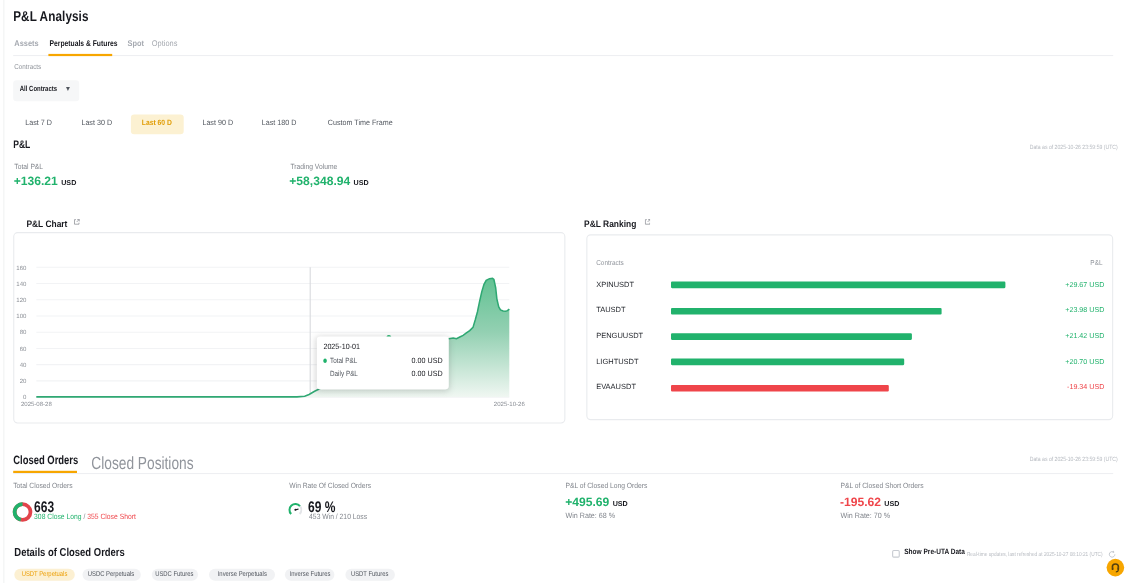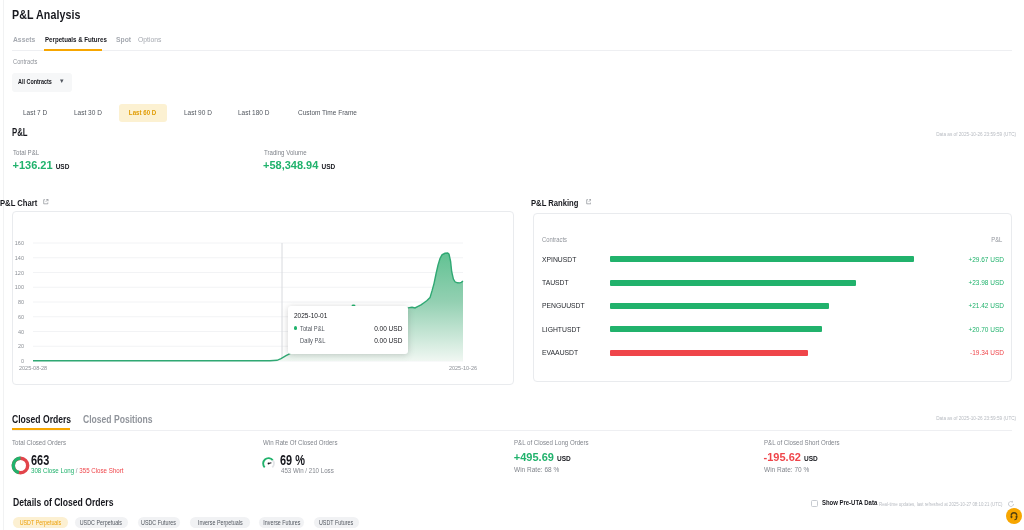--- a/index.html
+++ b/index.html
@@ -48,21 +48,21 @@
 
 
 .card { border:1px solid #e9ebee; border-radius:4px; background:#fff; }
 
 
 .rk-label { font-size:6.8px; color:#25282e; }
 .rk-val { font-size:6.5px; }
 
 
 #coTabs span.a { font-size:11px; font-weight:bold; color:#17181e; }
-#coTabs span.b { font-size:11px; font-weight:bold; color:#90949b; }
+#coTabs span.b { font-size:16px; font-weight:normal; color:#90949b; }
 
 
 .chip { position:absolute; top:517px; height:11px; border-radius:5.5px; background:#f1f2f4; color:#51565e; font-size:6.3px; line-height:11px; text-align:center; }
 .chip.on { background:#fcf0d2; color:#ec9f06; }
 </style>
 </head>
 <body>
 
 <div class="abs" style="left:3px;top:0;width:1px;height:530px;background:#f1f2f3;"></div>
 <div class="abs" id="title"><span class="cx82">P&amp;L Analysis</span></div>
@@ -94,21 +94,21 @@
   </div>
 
 <div class="abs" id="hPnl"><span class="cx78">P&amp;L</span></div>
 <div class="abs" id="dataasof1"><span class="cx85 ra">Data as of 2025-10-26 23:59:59 (UTC)</span></div>
 
 <div class="abs statlabel" style="left:12.5px;top:148.5px;"><span class="cx90">Total P&amp;L</span></div>
 <div class="abs" style="left:12.5px;top:159.5px;font-size:11px;line-height:11px;"><span class="bignum green">+136.21</span> <span class="usd">USD</span></div>
 <div class="abs statlabel" style="left:264px;top:148.5px;"><span class="cx90">Trading Volume</span></div>
 <div class="abs" style="left:263px;top:159.5px;font-size:11px;line-height:11px;"><span class="bignum green">+58,348.94</span> <span class="usd">USD</span></div>
 
-<div class="abs secHead" style="left:0;top:196.5px;"><span class="cx90">P&amp;L Chart</span><span class="extlink"><svg width="5.5" height="5.5" viewBox="0 0 12 12">
+<div class="abs secHead" style="left:24px;top:196.5px;"><span class="cx90">P&amp;L Chart</span><span class="extlink"><svg width="5.5" height="5.5" viewBox="0 0 12 12">
         <path d="M4.5 1.5h-3v9h9v-3" fill="none" stroke="#81858c" stroke-width="1.4"></path>
         <path d="M7 1h4v4M10.6 1.4L6 6" fill="none" stroke="#81858c" stroke-width="1.4"></path>
       </svg></span></div>
 
 <div class="abs card" id="chartCard" style="left:12px;top:211px;width:502px;height:174px;"></div>
 <svg class="abs" style="left:12px;top:211px;" width="502" height="174" viewBox="0 0 502 174">
   <defs>
     <linearGradient id="ag" x1="0" y1="0" x2="0" y2="1">
       <stop offset="0" stop-color="#62c293"></stop>
       <stop offset="0.45" stop-color="#93d0b2"></stop>

